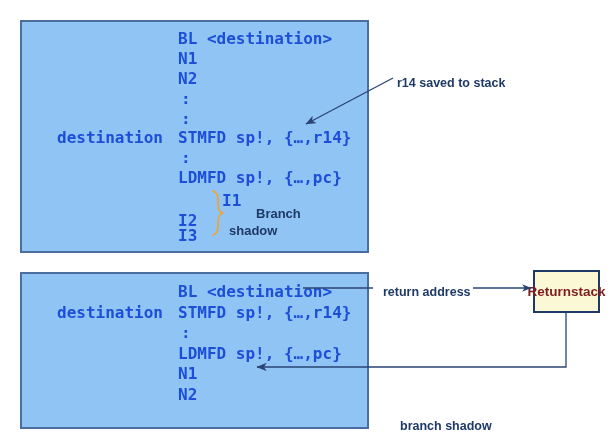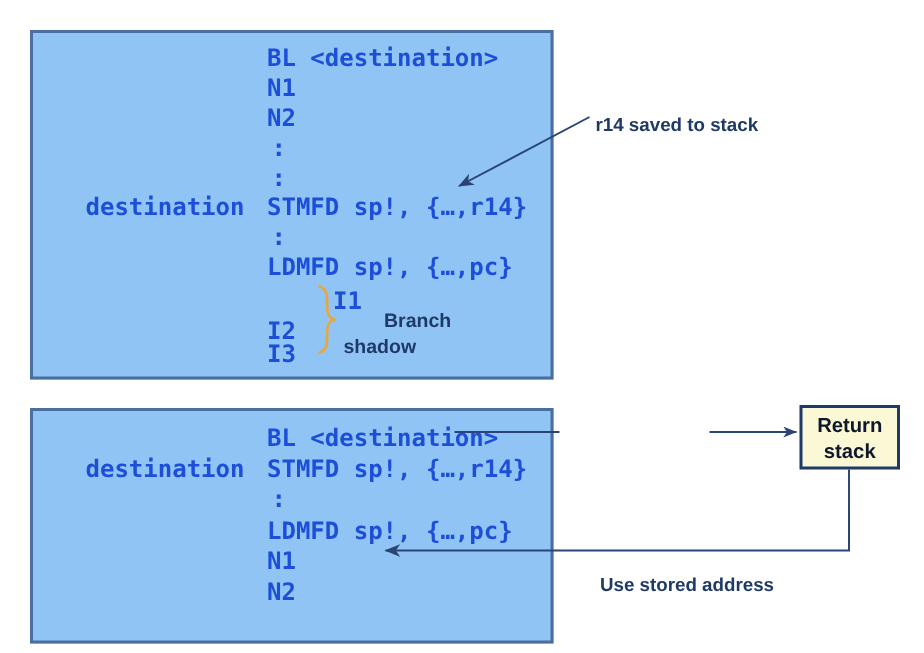--- a/index.html
+++ b/index.html
@@ -59,27 +59,27 @@
   .return-stack {
     position: absolute;
     left: 533px;
     top: 270px;
     width: 67px;
     height: 43px;
     background: #FBF8D6;
     border: 2px solid #1F3A66;
     box-sizing: border-box;
     display: flex;
-    flex-direction: column;
+    flex-direction: row;
     align-items: center;
     justify-content: center;
     font-family: "Liberation Sans", sans-serif;
     font-weight: bold;
     font-size: 13.5px;
-    color: #0f172a;
+    color: #7f1d1d;
     line-height: 17px;
     text-align: center;
   }
 
   svg.overlay {
     position: absolute;
     left: 0; top: 0;
     width: 616px; height: 435px;
     pointer-events: none;
   }
@@ -114,27 +114,28 @@
 
   <span class="mono label-dest" style="top:303px;">destination</span>
 
   <span class="mono" style="left:178px; top:282px;">BL &lt;destination&gt;</span>
   <span class="mono" style="left:178px; top:303px;">STMFD sp!, {…,r14}</span>
   <span class="mono" style="left:181px; top:323px;">:</span>
   <span class="mono" style="left:178px; top:344px;">LDMFD sp!, {…,pc}</span>
   <span class="mono" style="left:178px; top:364px;">N1</span>
   <span class="mono" style="left:178px; top:385px;">N2</span>
 
+  <span class="annot" style="left:383px; top:283px;">return address</span>
 
   <div class="return-stack">
     <span>Return</span>
     <span>stack</span>
   </div>
 
-  <span class="annot" style="left:400px; top:381px;">Use stored address</span>
+  <span class="annot" style="left:400px; top:417px;">branch shadow</span>
 
   <svg class="overlay" viewBox="0 0 616 435">
     <defs>
       <marker id="arrowNavy" markerWidth="9" markerHeight="9" refX="7.5" refY="3.2" orient="auto" markerUnits="strokeWidth">
         <path d="M0,0 L8,3.2 L0,6.4 L2.2,3.2 z" fill="#2A4475"></path>
       </marker>
       <marker id="arrowNavySmall" markerWidth="8" markerHeight="8" refX="6.8" refY="2.8" orient="auto" markerUnits="strokeWidth">
         <path d="M0,0 L7,2.8 L0,5.6 L1.9,2.8 z" fill="#2A4475"></path>
       </marker>
     </defs>

